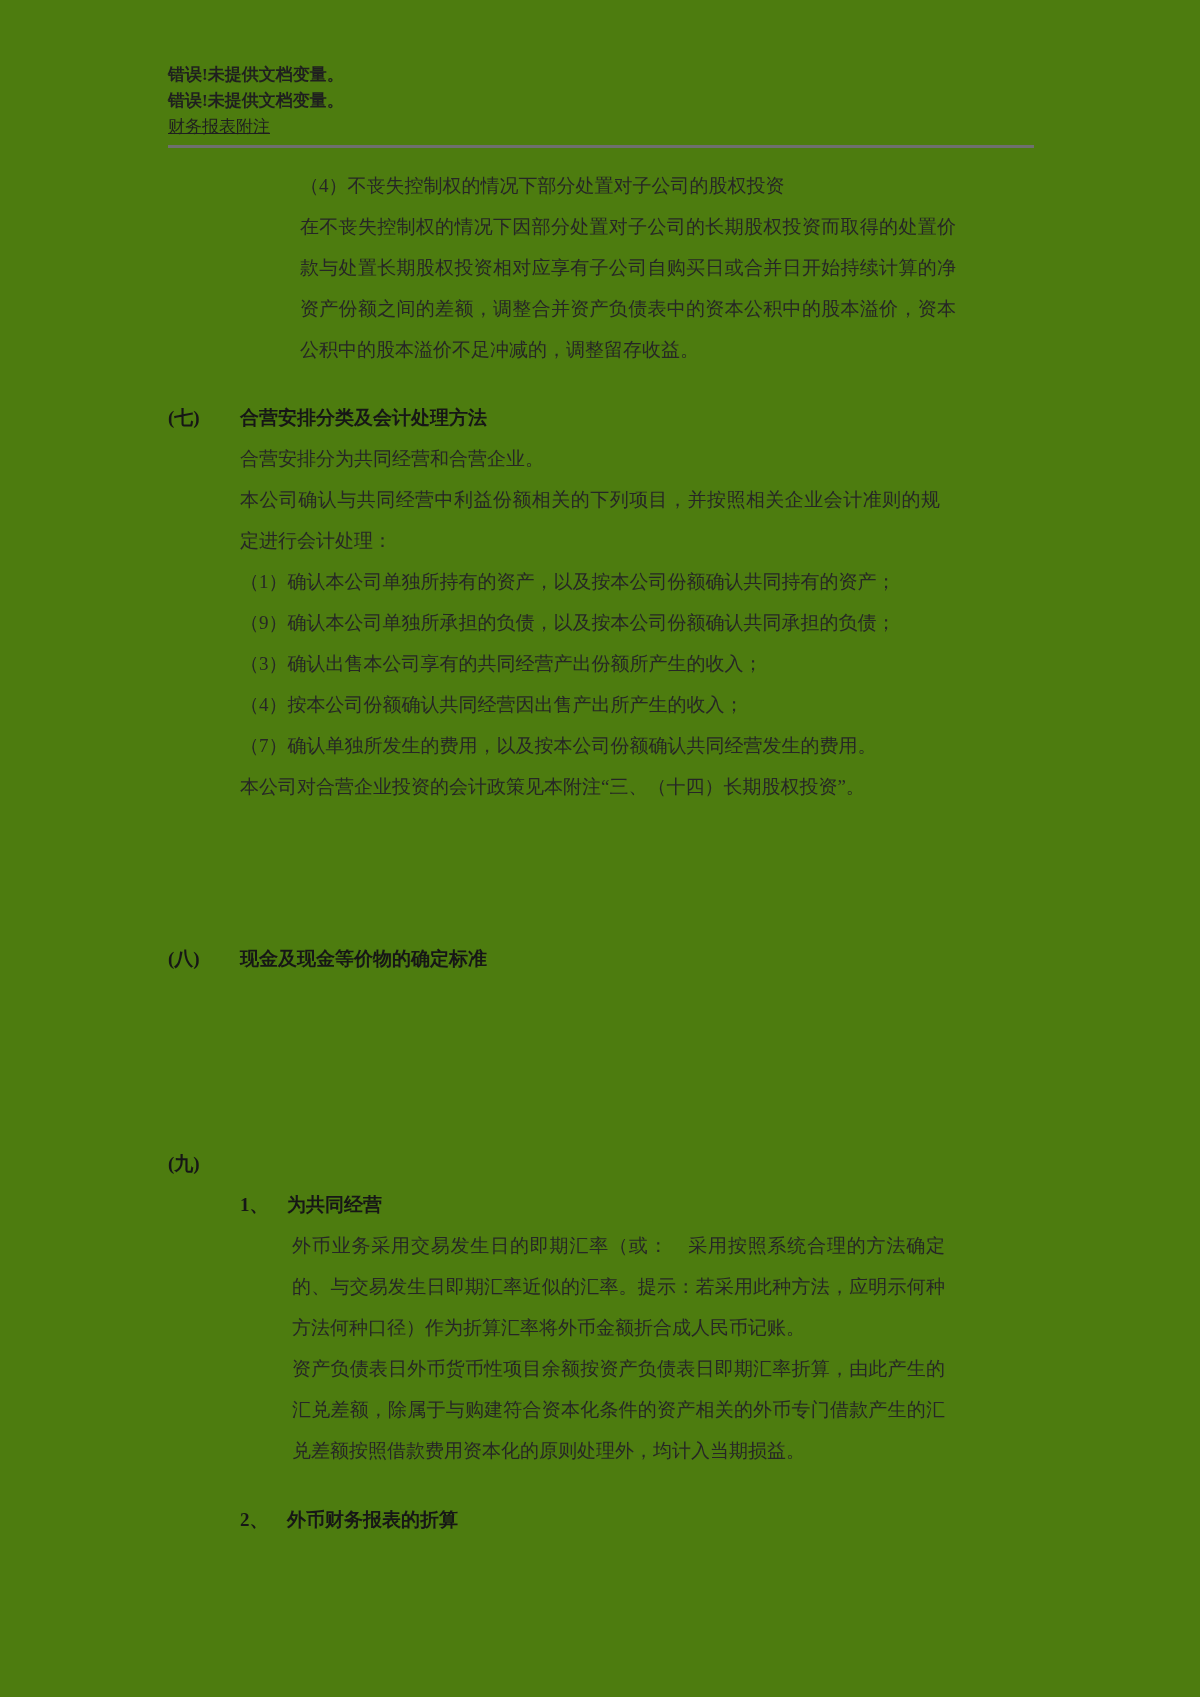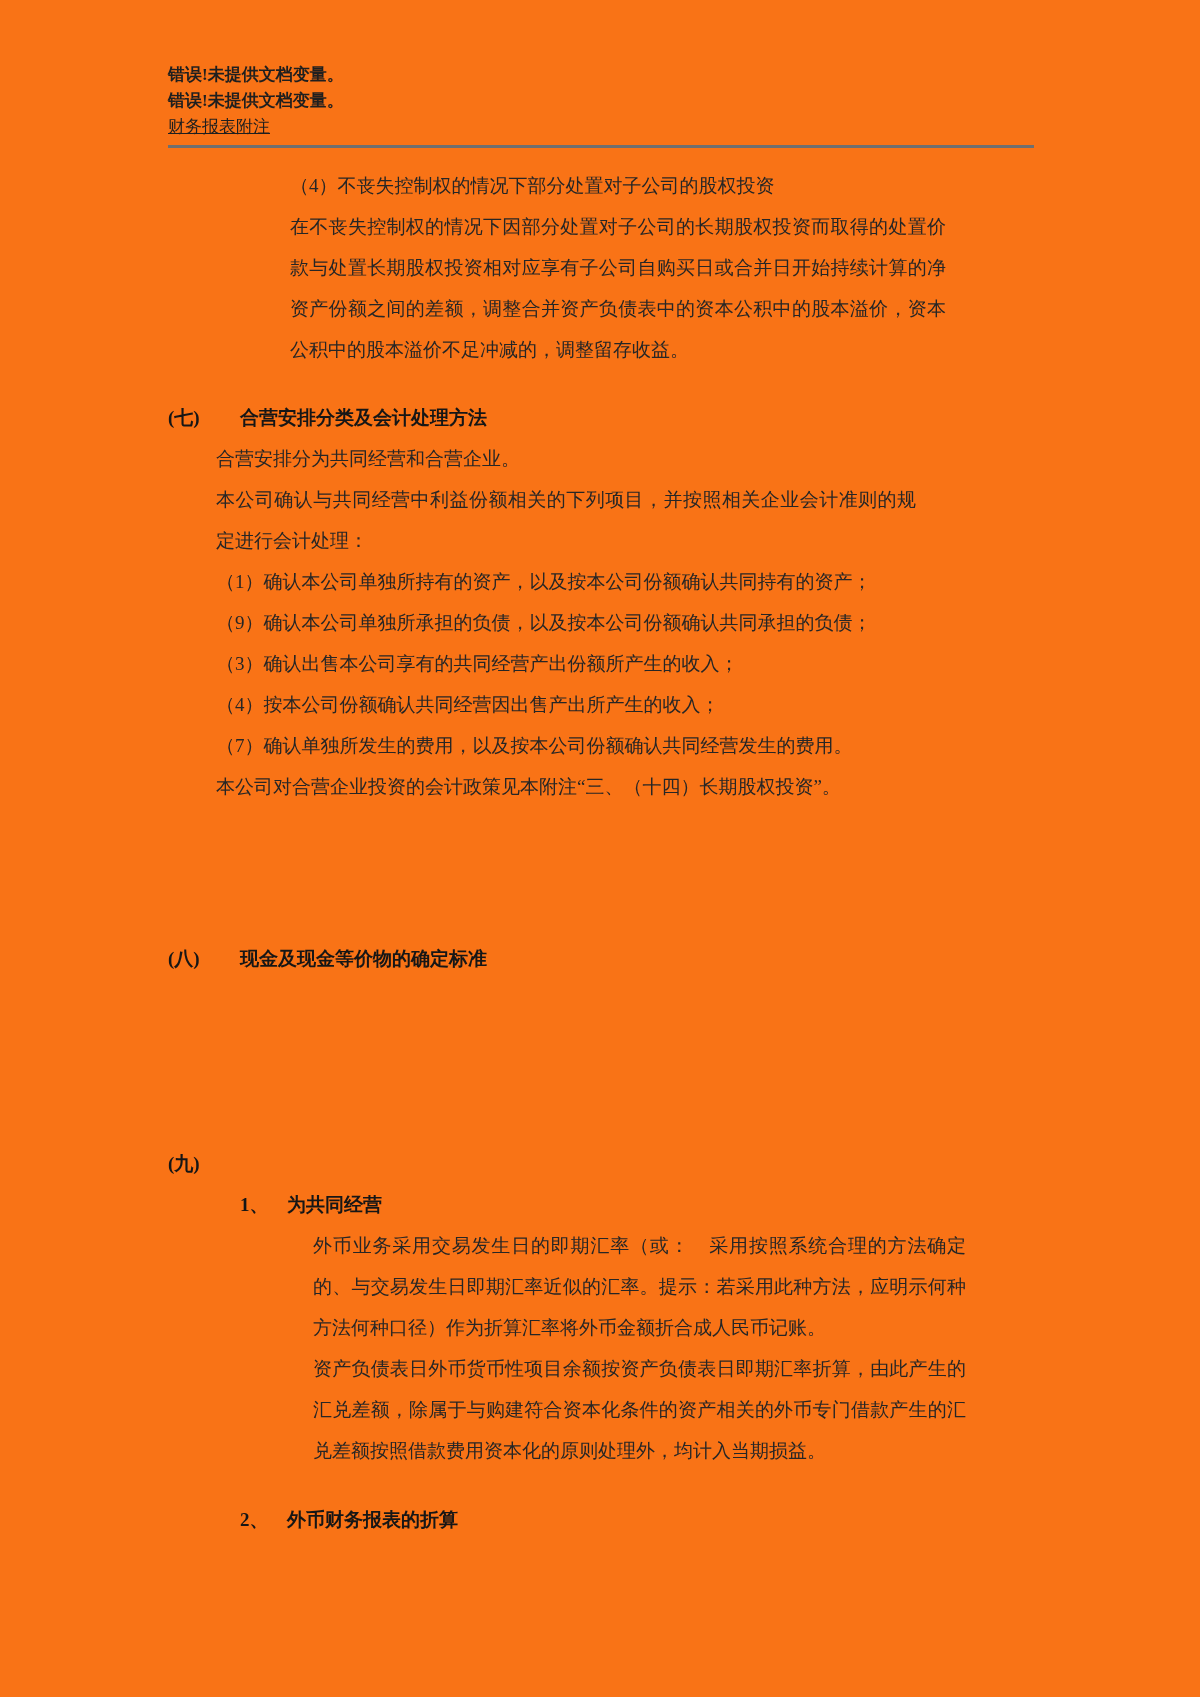--- a/index.html
+++ b/index.html
@@ -6,21 +6,21 @@
   html, body { background: #ffffff; }
   body {
     width: 1200px; height: 1697px;
     font-family: "Liberation Serif", "DejaVu Serif", serif;
     color: #262626;
     -webkit-font-smoothing: antialiased;
   }
   .page {
     position: relative;
     width: 1200px; height: 1697px;
-    background: #f97316;
+    background: #4d7c0f;
     overflow: hidden;
   }
 
   
   .header {
     position: absolute; left: 168px; top: 62px; width: 866px;
     font-size: 17px; line-height: 26px; color: #1f1f1f;
   }
   .hdr-bold { font-weight: 700; }
   .hdr-plain { font-weight: 400; text-decoration: underline; }
@@ -28,39 +28,39 @@
 
   
   .bl, .sec-title, .sec-label, .sub-num, .sub-title {
     font-size: 19px; line-height: 41px;
   }
   .bl { text-align: justify; color: #262626; }
   p.bl { margin: 0; }
 
   
   .intro {
-    position: absolute; left: 290px; top: 165px; width: 656px;
+    position: absolute; left: 300px; top: 165px; width: 656px;
   }
 
   
   .sec { position: absolute; left: 168px; width: 772px; }
   .sec-7 { top: 397px; }
   .sec-8 { top: 938px; }
   .sec-9 { top: 1143px; }
   .sec-head { display: flex; }
   .sec-label { width: 72px; flex: 0 0 72px; font-weight: 700; color: #161616; }
   .sec-title { font-weight: 700; color: #161616; }
-  .sec-body { margin-left: 48px; width: 700px; }
+  .sec-body { margin-left: 72px; width: 700px; }
 
   
   .sub { margin-left: 72px; width: 700px; }
   .sub-head { display: flex; }
   .sub-num { width: 47px; flex: 0 0 47px; font-weight: 700; color: #161616; }
   .sub-title { font-weight: 700; color: #161616; }
-  .sub-body { margin-left: 73px; width: 653px; }
+  .sub-body { margin-left: 52px; width: 653px; }
   .sub-2 { margin-top: 28px; }
 </style>
 </head>
 <body>
 
 <div class="page">
 
   <header class="header">
     <div class="hdr-bold">错误!未提供文档变量。</div>
     <div class="hdr-bold">错误!未提供文档变量。</div>

